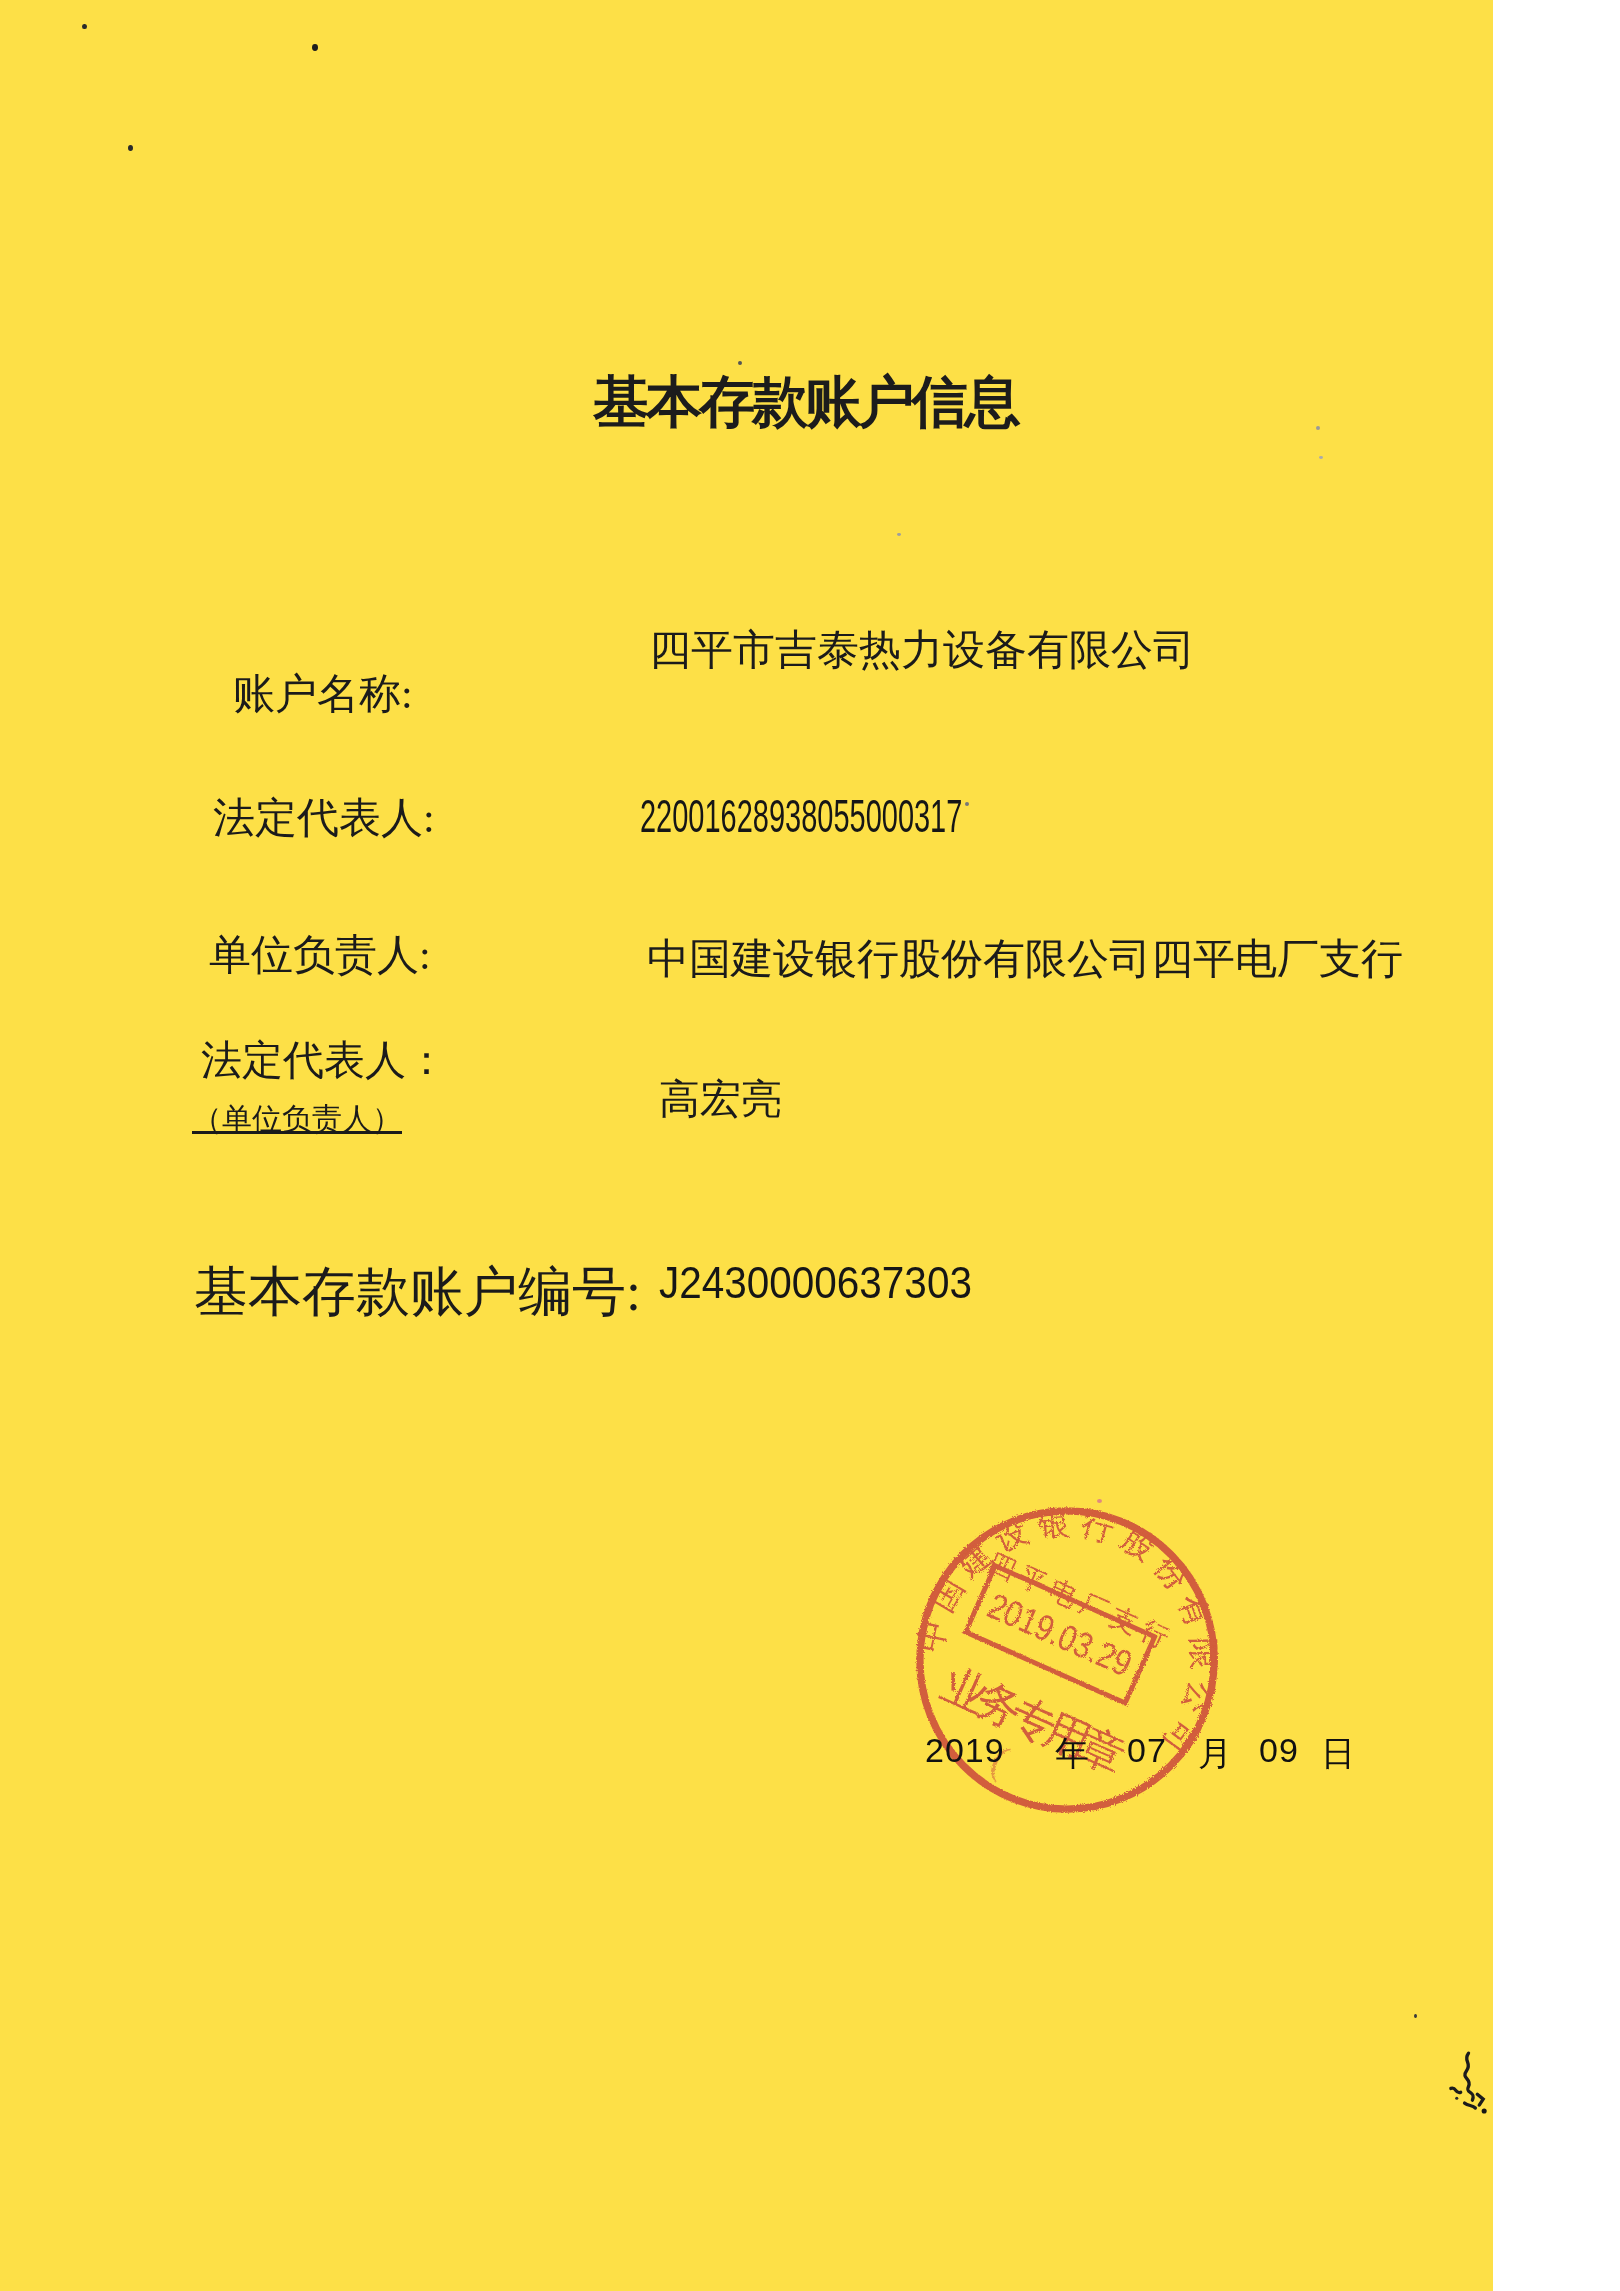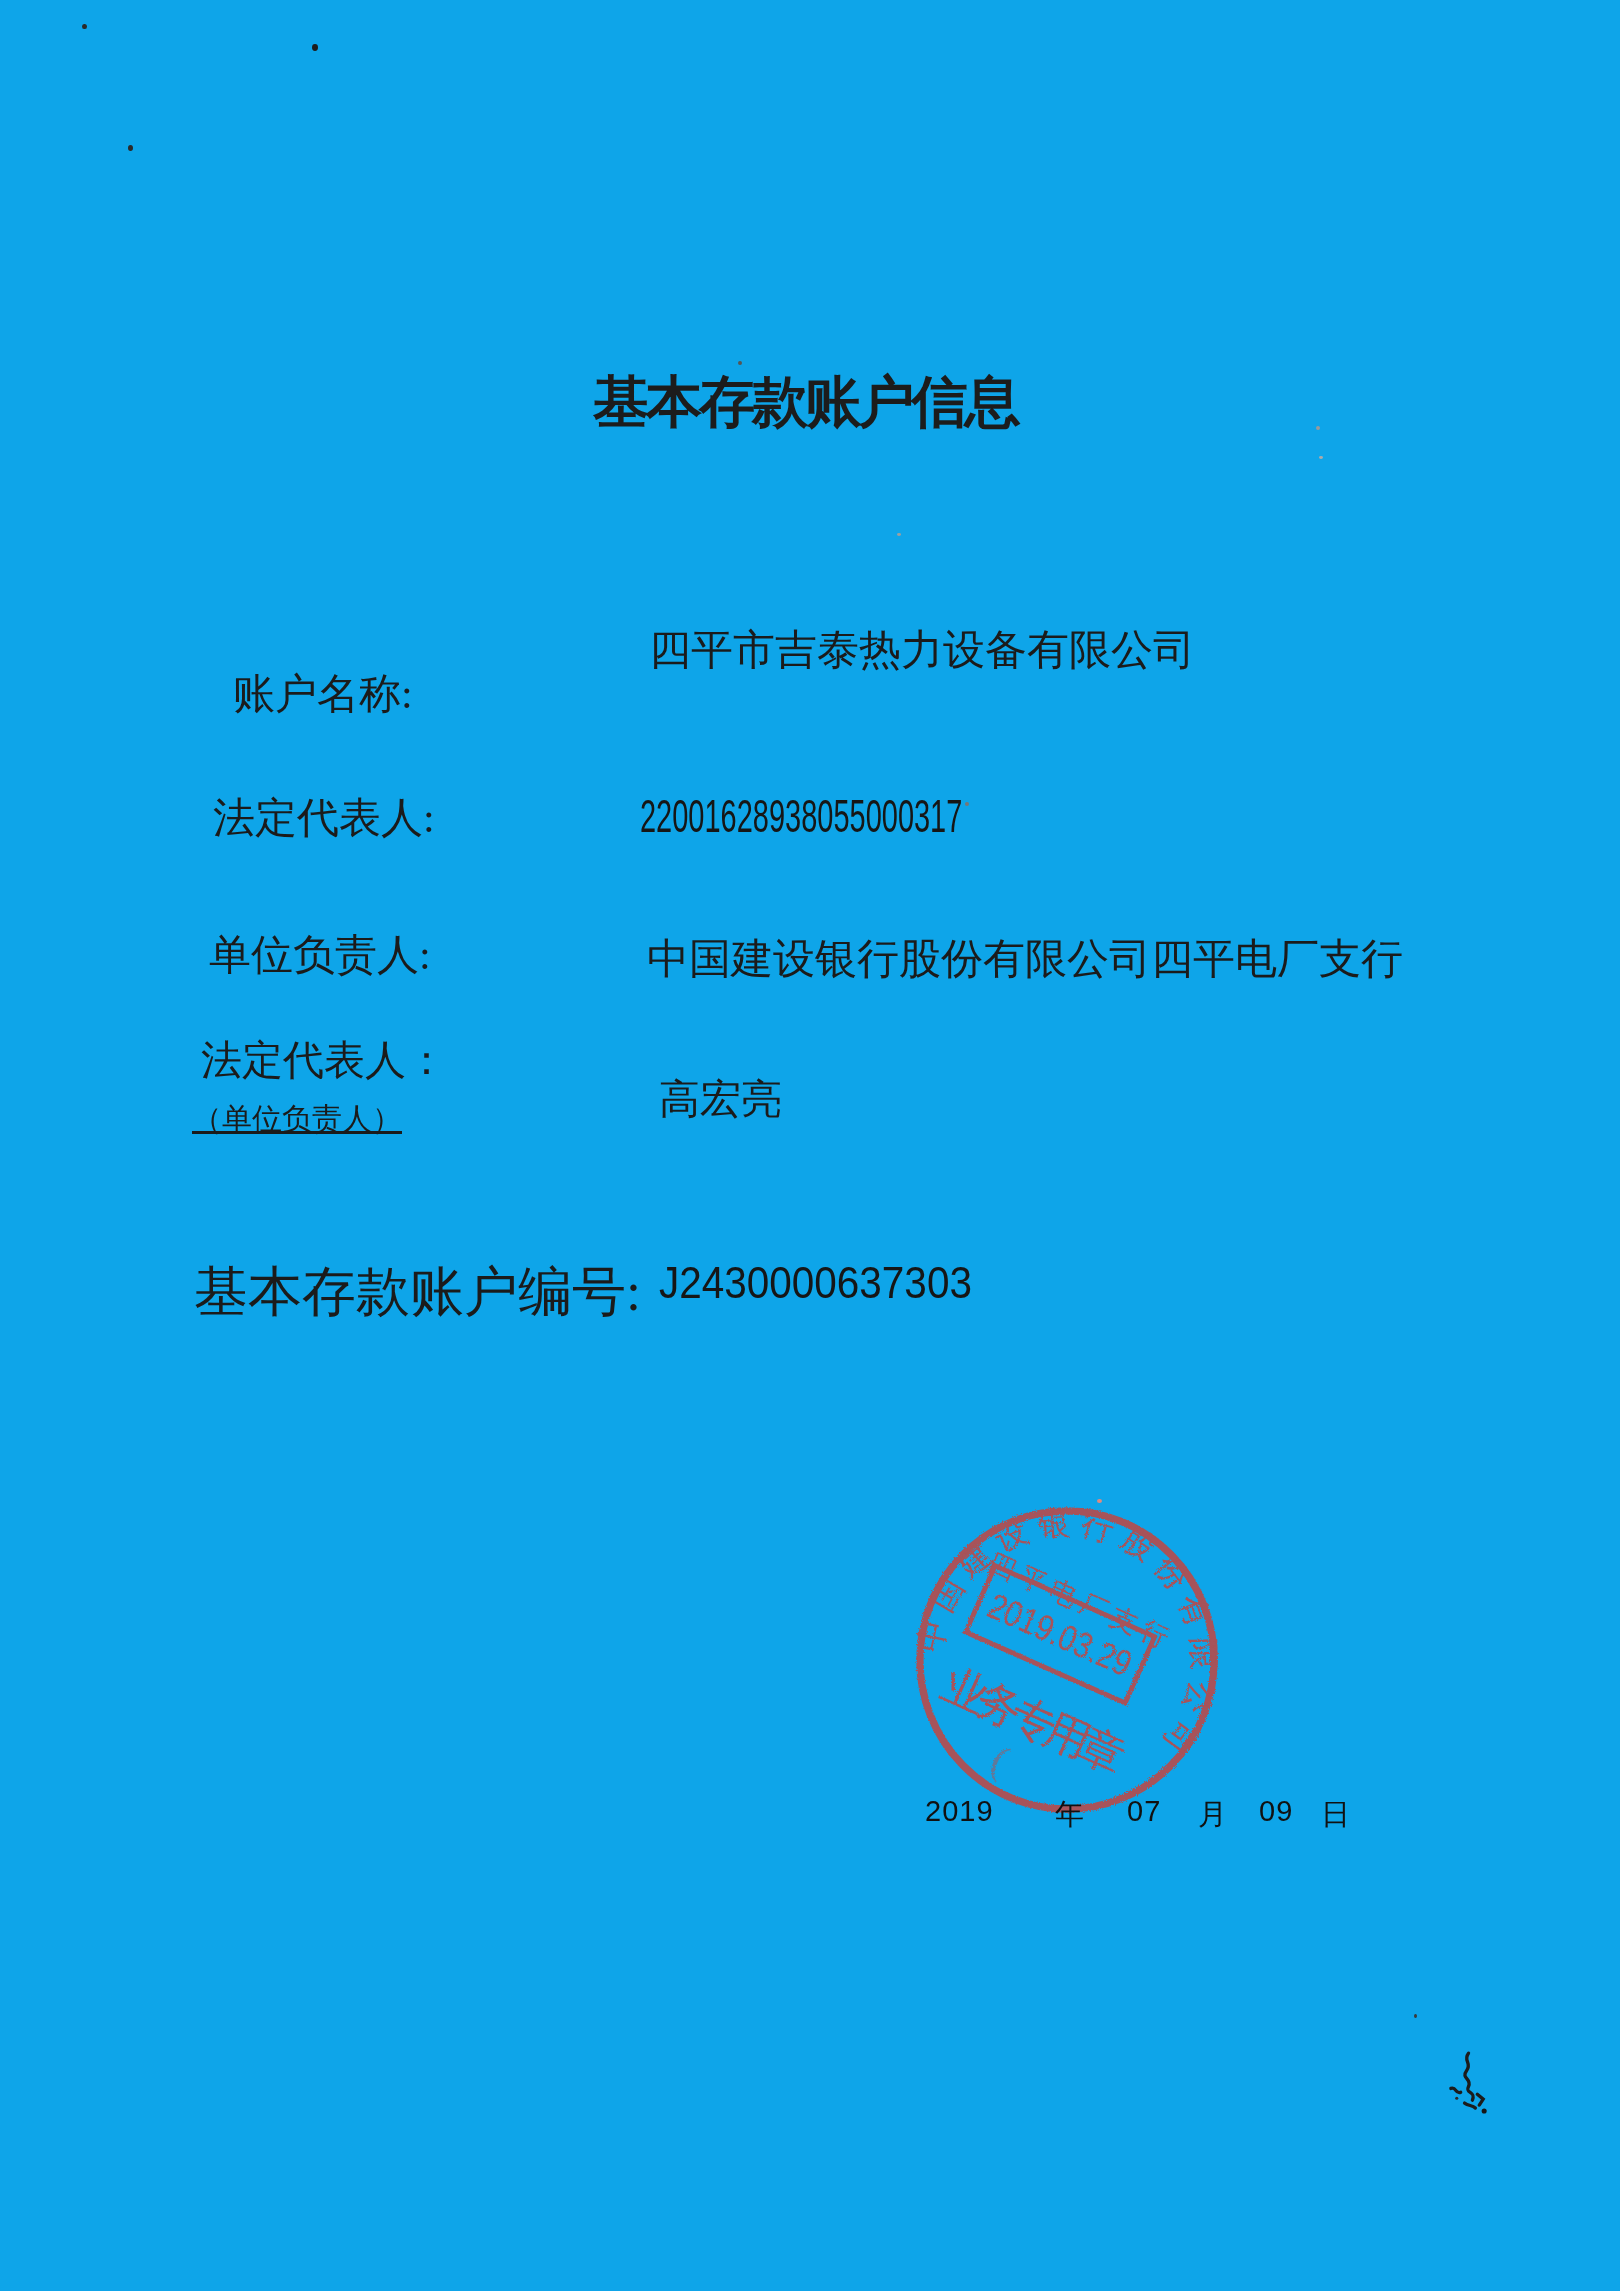--- a/index.html
+++ b/index.html
@@ -1,19 +1,19 @@
 <!DOCTYPE html>
 <html><head>
 <meta charset="utf-8">
 <style>
   html,body{margin:0;padding:0;background:#ffffff;}
   .page{
     position:relative;
-    width:1620px;height:2292px;
-    background:#0ea5e9;
+    width:1493px;height:2292px;
+    background:#fde047;
     overflow:hidden;
     font-family:"Liberation Serif","DejaVu Serif",serif;
     color:#1a1a1a;
   }
   .doc-title{
     position:absolute;left:593px;top:365px;
     font-size:56px;font-weight:700;letter-spacing:-2.9px;
     color:#1c1c1c;white-space:nowrap;
   }
   .lbl{
@@ -31,21 +31,21 @@
       font-size:46px;transform:scaleX(0.63);transform-origin:left top;color:#161616;}
   .l2{left:209px;top:927px;}
   .v2{left:647px;top:931px;}
   .l3a{left:201px;top:1033px;font-size:41px;}
   .l3b{left:192px;top:1099px;font-size:30px;text-decoration:underline;}
   .v3{left:659px;top:1072px;font-size:41px;}
   .l4{left:194px;top:1256px;font-size:54px;}
   .v4{left:659px;top:1258px;font-family:"Liberation Sans","DejaVu Sans",sans-serif;
       font-size:44px;transform:scaleX(0.92);transform-origin:left top;color:#161616;}
   .date-part{
-    position:absolute;top:1795px;font-size:29px;color:#111;white-space:nowrap;z-index:5;
+    position:absolute;top:1731px;font-size:34px;color:#111;white-space:nowrap;z-index:5;
   }
   .date-num{font-family:"Liberation Sans","DejaVu Sans",sans-serif;letter-spacing:1px;}
   .date-cjk{font-family:"Liberation Serif","DejaVu Serif",serif;}
   .dp-year{left:925px;}
   .dp-yu{left:1055px;}
   .dp-month{left:1127px;}
   .dp-mu{left:1198px;}
   .dp-day{left:1259px;}
   .dp-du{left:1321px;}
   .stamp{

